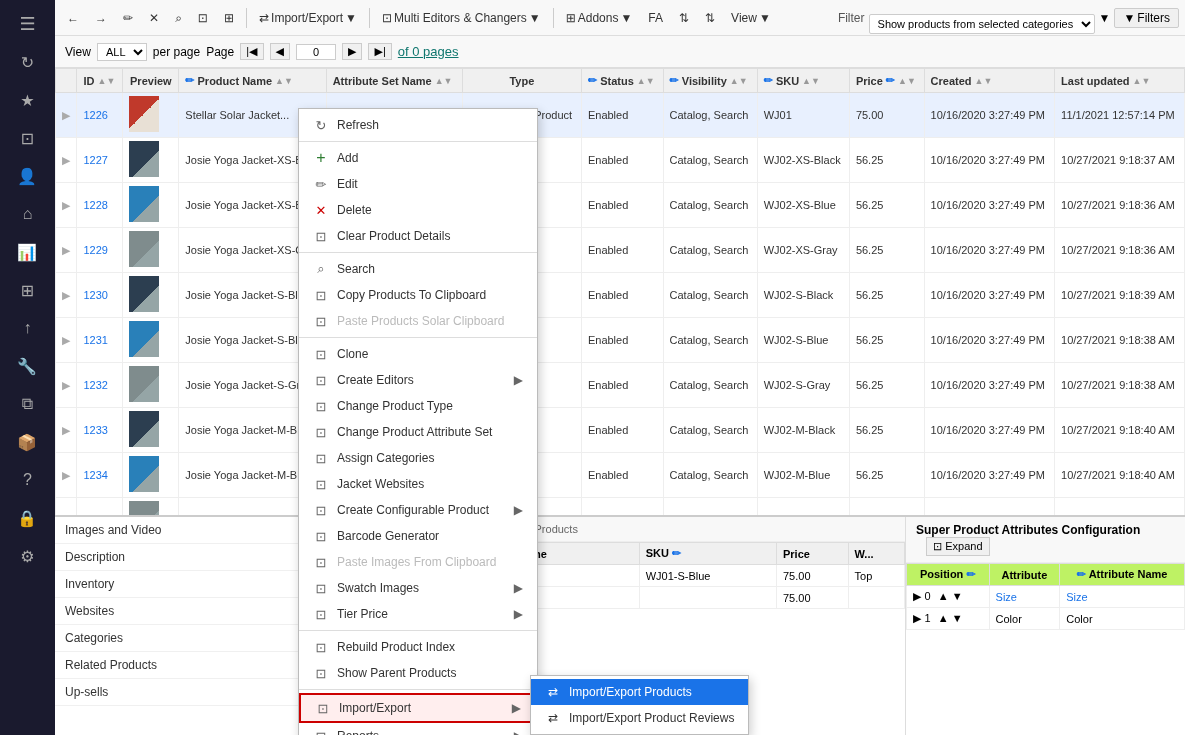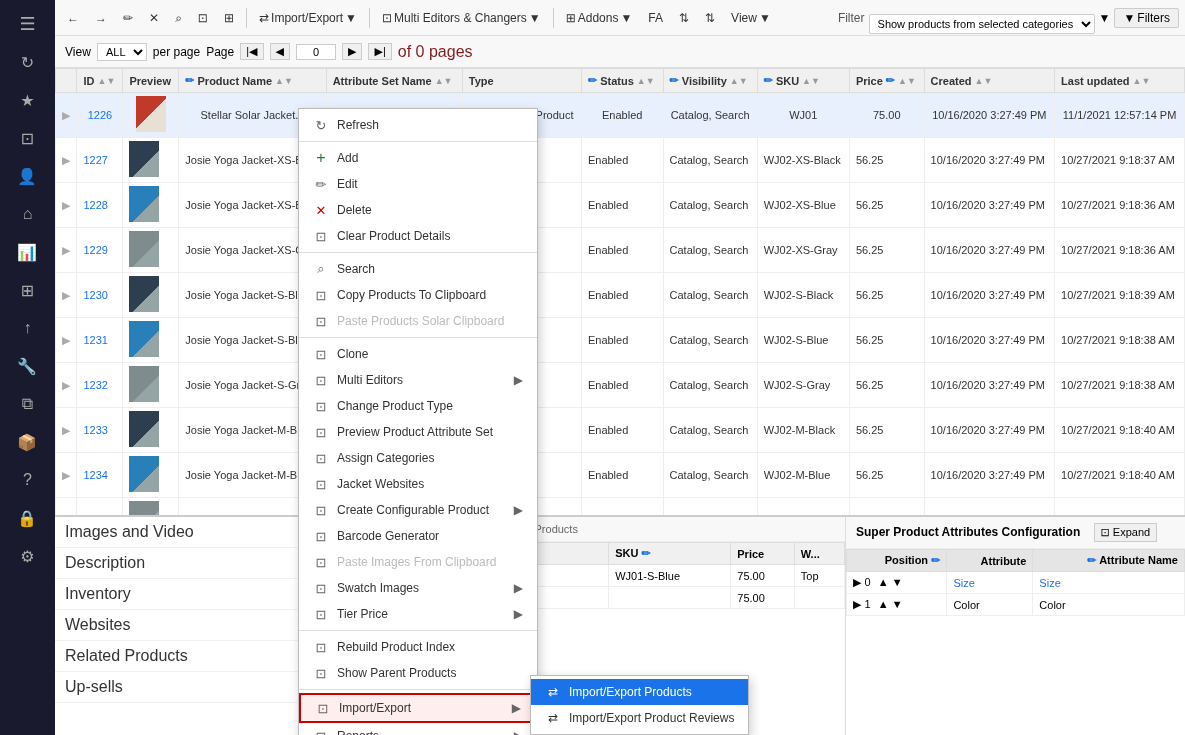--- a/index.html
+++ b/index.html
@@ -52,32 +52,32 @@
     }
 
     
     .pagination-row {
       height: 32px; background: #f8f8f8; border-bottom: 1px solid #ddd;
       display: flex; align-items: center; padding: 0 10px; gap: 6px;
     }
     .page-select { border: 1px solid #ccc; padding: 1px 4px; font-size: 11px; background: #fff; text-align: center; }
     .page-input { width: 40px; border: 1px solid #ccc; padding: 1px 4px; font-size: 11px; text-align: center; }
     .page-nav-btn { border: 1px solid #ccc; background: #f0f0f0; padding: 1px 5px; cursor: pointer; font-size: 11px; }
-    .page-text { font-size: 16px; color: #7f1d1d; }
+    .page-text { font-size: 13px; color: #0f766e; text-decoration: underline; }
 
     
     .table-container { overflow: auto; height: calc(735px - 36px - 32px); }
     .data-table { width: 100%; border-collapse: collapse; font-size: 11px; }
     .data-table th {
       background: #f0f0f0; border: 1px solid #ddd; padding: 5px 6px;
-      text-align: left; white-space: nowrap; font-weight: 600; color: #333;
+      text-align: center; white-space: nowrap; font-weight: 600; color: #333;
       position: sticky; top: 0; z-index: 10;
     }
     .data-table td { border: 1px solid #eee; padding: 3px 6px; white-space: nowrap; color: #333; }
-    .data-table tr.selected td { background: #e8f0fe; text-align: center; }
+    .data-table tr.selected td { background: #e8f0fe; }
     .product-link { color: #1a73e8; text-decoration: none; }
     .status-enabled { color: #2e7d32; }
     .sort-icon { font-size: 9px; color: #999; }
     .th-sort { display: flex; align-items: center; gap: 3px; cursor: pointer; }
 
     
     .context-menu {
       position: absolute; left: 298px; top: 108px;
       background: #fff; border: 1px solid #bbb; box-shadow: 2px 4px 10px rgba(0,0,0,0.2);
       min-width: 240px; z-index: 200; padding: 3px 0;
@@ -102,34 +102,34 @@
       cursor: pointer; color: #333; font-size: 12px;
     }
     .sub-item.highlighted { background: #1a73e8; color: #fff; }
     .sub-item .sub-icon { width: 16px; height: 16px; display: flex; align-items: center; justify-content: center; }
 
     
     .bottom-panel {
       position: absolute; bottom: 0; left: 55px; right: 0; height: 220px;
       background: #fff; border-top: 2px solid #ccc; display: flex;
     }
-    .bottom-left { width: 285px; border-right: 1px solid #000000; overflow-y: auto; font-size: 16px; }
+    .bottom-left { width: 285px; border-right: 1px solid #000000; overflow-y: auto; font-size: 12px; }
     .bottom-left-item { padding: 6px 10px; cursor: pointer; color: #333; border-bottom: 1px solid #f0f0f0; }
     .bottom-middle { flex: 1; overflow: auto; }
     .bottom-middle-header {
       display: flex; align-items: center; padding: 5px 8px; gap: 8px;
       border-bottom: 1px solid #eee; background: #f8f8f8;
     }
     .assoc-table { width: 100%; border-collapse: collapse; font-size: 11px; }
     .assoc-table th { background: #f0f0f0; border: 1px solid #ddd; padding: 4px 6px; text-align: left; font-weight: 600; }
     .assoc-table td { border: 1px solid #eee; padding: 3px 6px; }
-    .bottom-right { width: 340px; border-left: 1px solid #ddd; overflow: auto; }
+    .bottom-right { width: 280px; border-left: 1px solid #ddd; overflow: auto; }
     .bottom-right-header { padding: 6px 10px; font-size: 12px; font-weight: 600; border-bottom: 1px solid #eee; background: #f8f8f8; }
     .super-attr-table { width: 100%; border-collapse: collapse; font-size: 11px; }
-    .super-attr-table th { background: #e5e5e5; border: 1px solid #ddd; padding: 4px 6px; text-align: right; font-weight: 600; }
+    .super-attr-table th { background: #bef264; border: 1px solid #ddd; padding: 4px 6px; text-align: center; font-weight: 600; }
     .super-attr-table td { border: 1px solid #eee; padding: 4px 6px; }
     .attr-link { color: #1a73e8; text-decoration: none; }
 
     
     .img-placeholder { width: 30px; height: 36px; display: inline-block; }
     .img-1226 { background: linear-gradient(135deg, #c0392b 50%, #e8e0d5 50%); }
     .img-1227 { background: linear-gradient(135deg, #2c3e50 60%, #95a5a6 60%); }
     .img-1228 { background: linear-gradient(135deg, #2980b9 60%, #95a5a6 60%); }
     .img-1229 { background: linear-gradient(135deg, #7f8c8d 60%, #95a5a6 60%); }
     .img-1230 { background: linear-gradient(135deg, #2c3e50 60%, #95a5a6 60%); }
@@ -443,30 +443,30 @@
     <span class="ctx-icon">⊡</span>
     <span>Paste Products Solar Clipboard</span>
   </div>
   <div class="ctx-sep"></div>
   <div class="ctx-item">
     <span class="ctx-icon">⊡</span>
     <span>Clone</span>
   </div>
   <div class="ctx-item">
     <span class="ctx-icon">⊡</span>
-    <span>Multi Editors</span>
+    <span>Create Editors</span>
     <span class="arrow">▶</span>
   </div>
   <div class="ctx-item">
     <span class="ctx-icon">⊡</span>
     <span>Change Product Type</span>
   </div>
   <div class="ctx-item">
     <span class="ctx-icon">⊡</span>
-    <span>Preview Product Attribute Set</span>
+    <span>Change Product Attribute Set</span>
   </div>
   <div class="ctx-item">
     <span class="ctx-icon">⊡</span>
     <span>Assign Categories</span>
   </div>
   <div class="ctx-item">
     <span class="ctx-icon">⊡</span>
     <span>Jacket Websites</span>
   </div>
   <div class="ctx-item">
@@ -525,20 +525,21 @@
   </div>
 </div>
 
 <div class="bottom-panel">
 
   <div class="bottom-left">
     <div class="bottom-left-item">Images and Video</div>
     <div class="bottom-left-item">Description</div>
     <div class="bottom-left-item">Inventory</div>
     <div class="bottom-left-item">Websites</div>
+    <div class="bottom-left-item">Categories</div>
     <div class="bottom-left-item">Related Products</div>
     <div class="bottom-left-item">Up-sells</div>
   </div>
 
   <div class="bottom-middle">
     <div class="bottom-middle-header">
       <span style="color:#999;">⋮⋮</span>
       <span style="cursor:pointer;">⊡</span>
       <span style="cursor:pointer;">⊡</span>
       <span style="cursor:pointer;">⊡</span>

